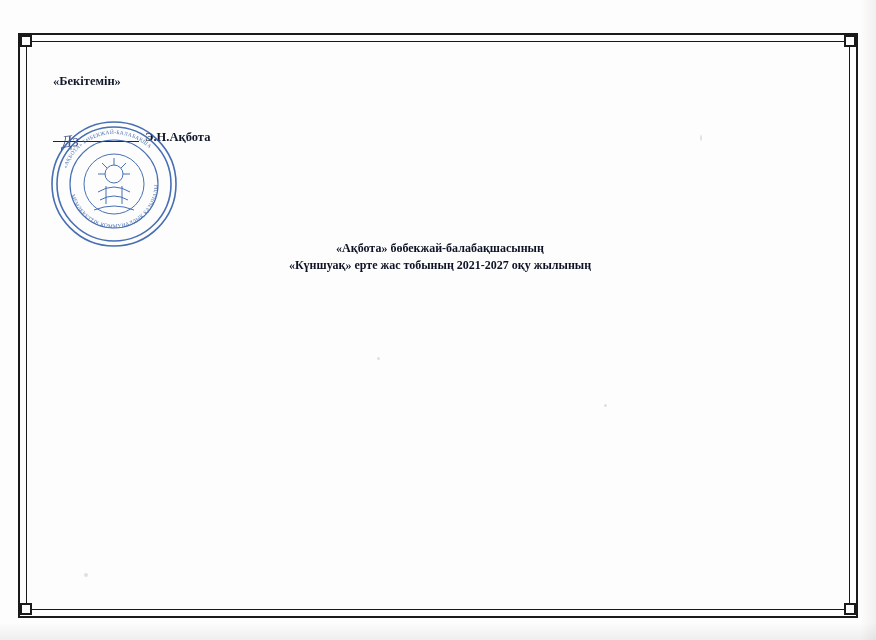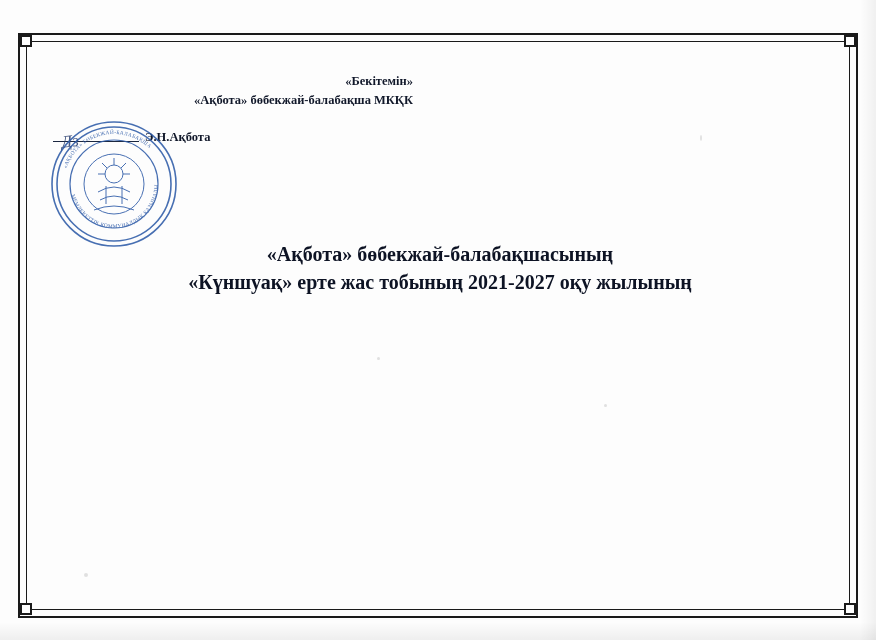--- a/index.html
+++ b/index.html
@@ -73,21 +73,21 @@
   .approval {
     position: absolute;
     left: 53px;
     top: 72px;
     width: 360px;
     font-size: 12.5px;
     font-weight: bold;
     color: #11182a;
     line-height: 1.55;
   }
-  .approval div { white-space: nowrap; text-align: right; }
+  .approval div { white-space: nowrap; }
 
   
   .sign-row {
     position: absolute;
     left: 53px;
     top: 128px;
     width: 300px;
     height: 20px;
   }
   .sign-line {
@@ -131,21 +131,21 @@
     opacity: .88;
   }
 
   
   .title {
     position: absolute;
     left: 150px;
     top: 240px;
     width: 580px;
     text-align: center;
-    font-size: 20px;
+    font-size: 12px;
     font-weight: bold;
     color: #0d1324;
     line-height: 1.42;
   }
   .title div { white-space: nowrap; }
 
   
   .speck {
     position: absolute;
     background: #c9c9c9;
@@ -160,21 +160,20 @@
 
   <div class="frame-outer"></div>
   <div class="frame-inner"></div>
   <div class="corner tl"></div>
   <div class="corner tr"></div>
   <div class="corner bl"></div>
   <div class="corner br"></div>
 
   <div class="approval">
     <div>«Бекітемін»</div>
-    <div>«Ақбота» бөбекжай-балабақша МКҚК</div>
   </div>
 
   <div class="sign-row">
     <div class="sign-line"></div>
     <div class="sign-scribble">Дз</div>
     <div class="sign-name">Э.Н.Ақбота</div>
   </div>
 
   <div class="stamp">
     <svg viewBox="0 0 132 132" width="132" height="132" xmlns="http://www.w3.org/2000/svg">

